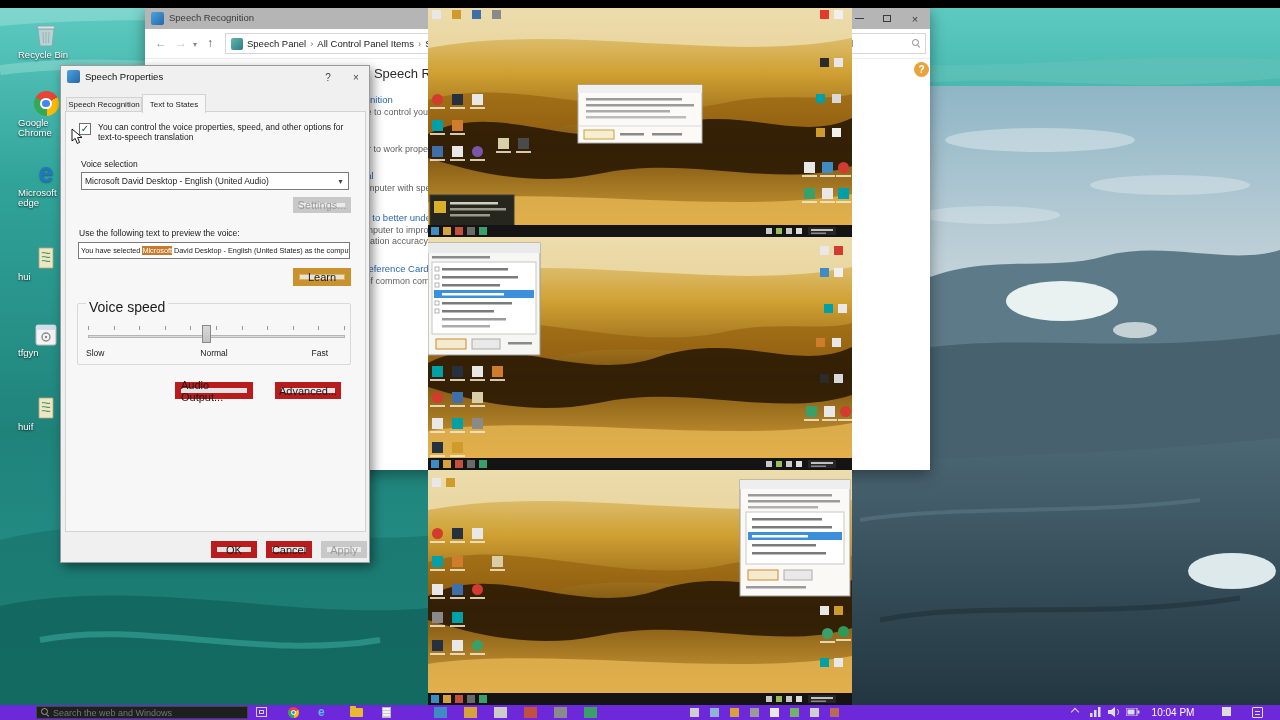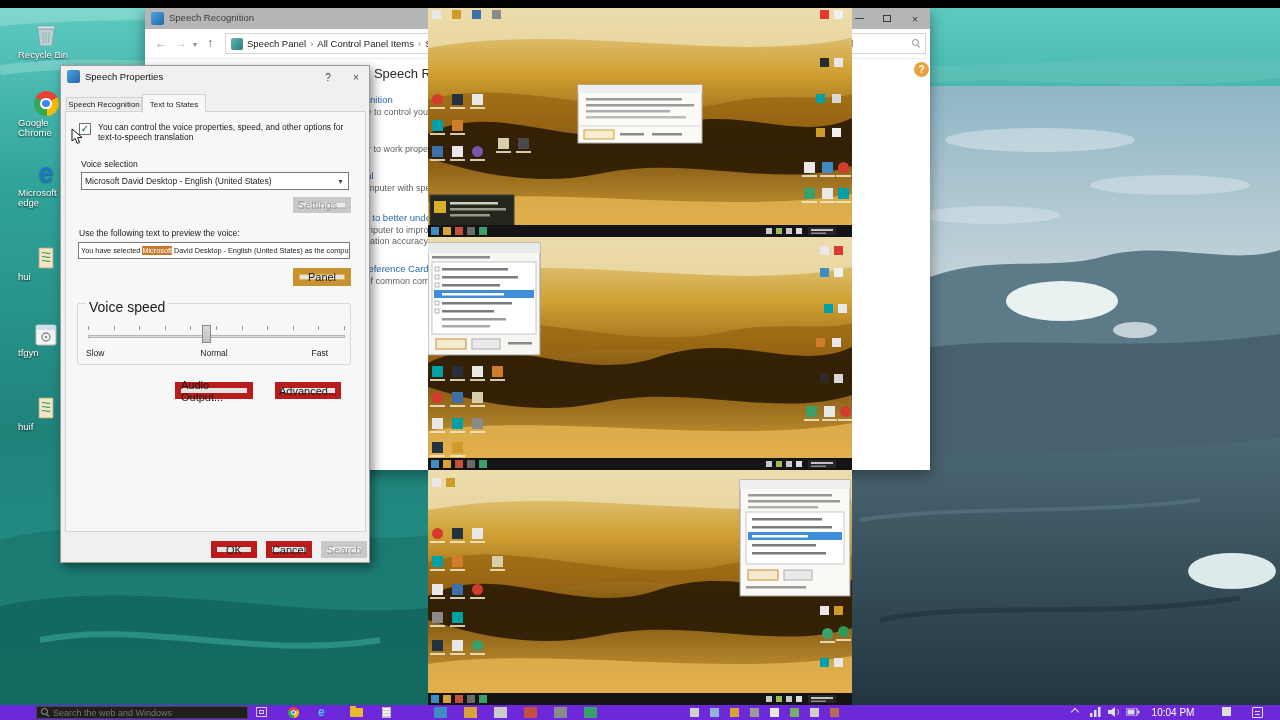--- a/index.html
+++ b/index.html
@@ -261,45 +261,45 @@
     <div class="page"></div>
 
     <div class="chk"><span>✓</span></div>
     <div class="introtxt">You can control the voice properties, speed, and other options for text-to-speech translation</div>
     <svg class="a" style="left:10px;top:62px" width="12" height="17" viewBox="0 0 12 17">
       <path d="M1,1 L1,13 L4.2,10.4 L6.2,15.4 L8.6,14.4 L6.6,9.6 L11,9.4 Z" fill="#fff" stroke="#000" stroke-width="0.9"></path>
     </svg>
 
     <div class="fldlabel" style="left:20px;top:93px">Voice selection</div>
     <div class="combo">
-      <span class="combo-val">Microsoft David Desktop - English (United States)</span>
+      <span class="combo-val">Microsoft David Desktop - English (United Audio)</span>
       <span class="combo-arr">▾</span>
     </div>
     <div class="btn disabled" style="left:232px;top:131px;width:58px;height:16px">Settings...</div>
 
     <div class="fldlabel" style="left:18px;top:162px">Use the following text to preview the voice:</div>
     <div class="pv"><span>You have selected </span><span class="sel">Microsoft</span><span> David Desktop - English (United States) as the computer</span></div>
-    <div class="btn focus-orange" style="left:232px;top:202px;width:58px;height:18px">Panel</div>
+    <div class="btn focus-orange" style="left:232px;top:202px;width:58px;height:18px">Learn</div>
 
     <div class="grp">
       <span class="grp-label">Voice speed</span>
       <div class="ticks"></div>
       <div class="track"></div>
       <div class="thumb"></div>
       <span class="sl" style="left:8px">Slow</span>
       <span class="sl" style="left:50%;transform:translateX(-50%)">Normal</span>
       <span class="sl" style="right:22px">Fast</span>
     </div>
 
     <div class="btn" style="left:114px;top:316px;width:78px;height:17px">Audio Output...</div>
     <div class="btn" style="left:214px;top:316px;width:66px;height:17px">Advanced...</div>
 
     <div class="btn" style="left:150px;top:475px;width:46px;height:17px">OK</div>
     <div class="btn" style="left:205px;top:475px;width:46px;height:17px">Cancel</div>
-    <div class="btn disabled" style="left:260px;top:475px;width:46px;height:17px">Search</div>
+    <div class="btn disabled" style="left:260px;top:475px;width:46px;height:17px">Apply</div>
   </div>
 
   <svg id="vstrip" width="424" height="697" viewBox="0 0 424 697">
     <defs>
       <linearGradient id="dg" x1="0" y1="0" x2="0" y2="1">
         <stop offset="0" stop-color="#e6d49c"></stop>
           <stop offset="0.28" stop-color="#d0a032"></stop>
         <stop offset="0.6" stop-color="#7c520e"></stop>
           <stop offset="1" stop-color="#dcaa40"></stop>
       </linearGradient>

